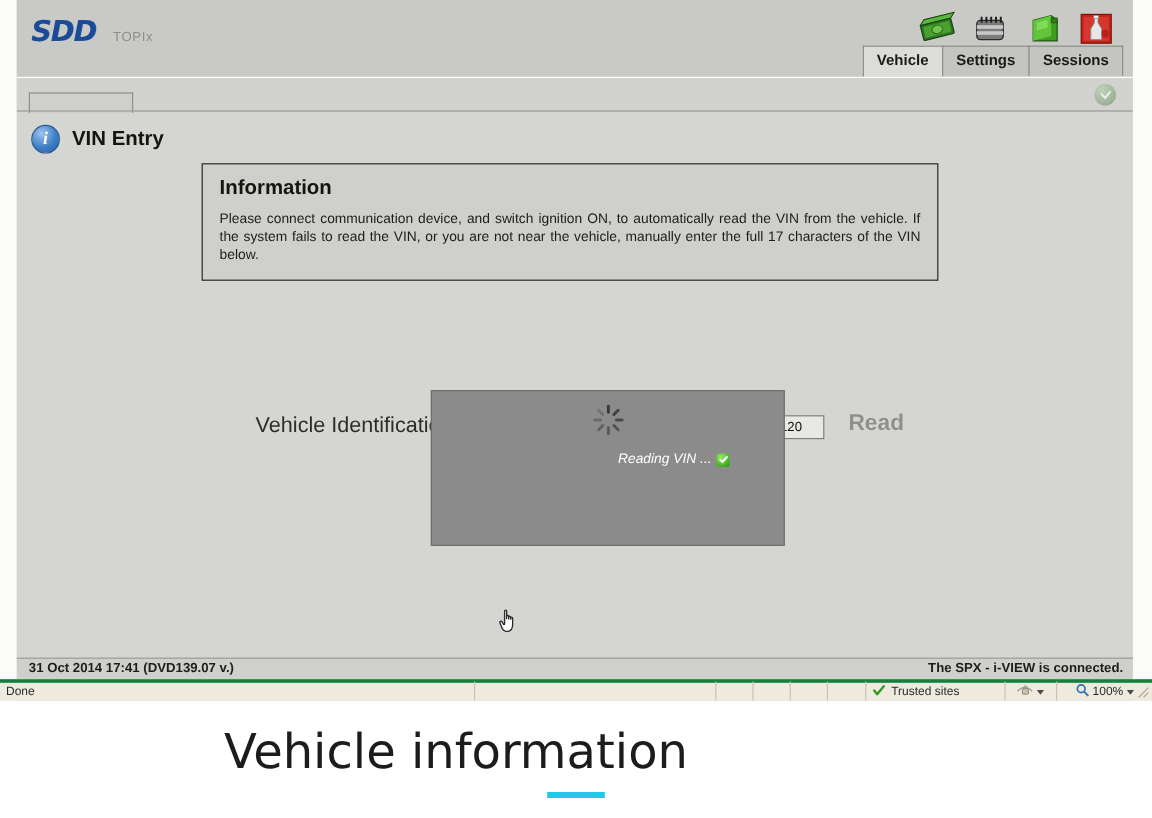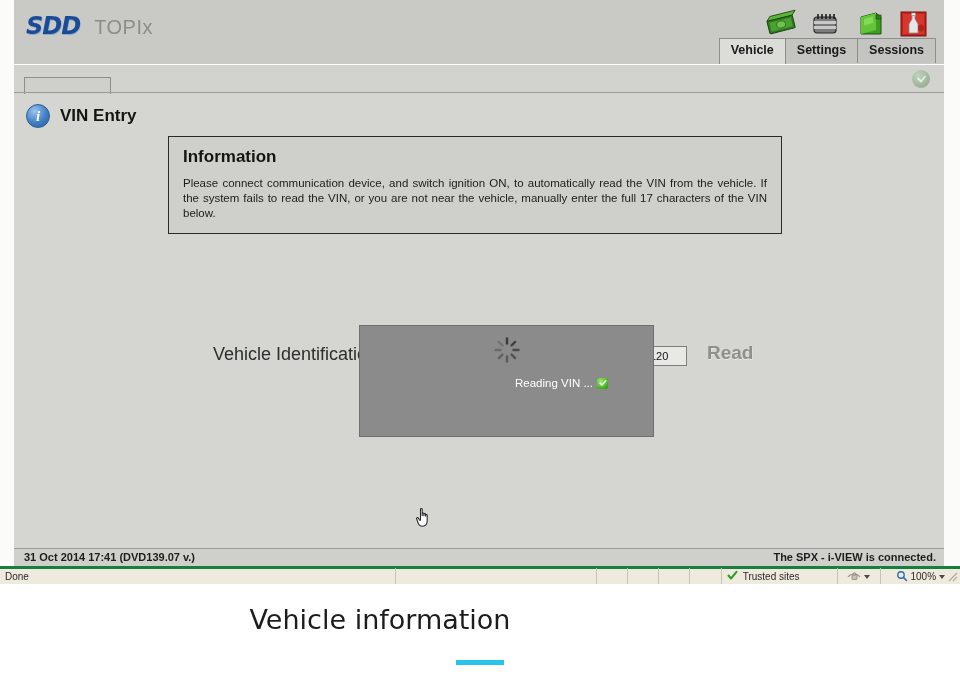--- a/index.html
+++ b/index.html
@@ -55,21 +55,21 @@
     font-family: "DejaVu Sans", sans-serif;
     font-weight: bold;
     font-style: italic;
     font-size: 24px;
     letter-spacing: -1px;
     color: #1b4b96;
     text-shadow: 0.5px 0.5px 0 #8fa8cc;
   }
   #topix-logo {
     font-family: "Liberation Sans", sans-serif;
-    font-size: 20px;
+    font-size: 11px;
     color: #8d8d8a;
     letter-spacing: 0.5px;
   }
 
   
   #header-icons {
     position: absolute;
     right: 14px; top: 4px;
     display: flex;
     align-items: flex-end;
@@ -231,24 +231,25 @@
     font-size: 19px;
     font-weight: bold;
     color: #8f8f8b;
     text-shadow: 0.5px 0.5px 0 #e6e6e2;
   }
 
   
   #modal {
     position: absolute;
     left: 345px; top: 231px;
-    width: 295px; height: 112px;
+    width: 295px; height: 130px;
     background: #8b8b8b;
     border: 1px solid #6f6f6f;
     box-sizing: border-box;
+    font-style: italic;
   }
   #spinner {
     position: absolute;
     left: 50%; top: 10px;
     transform: translateX(-50%);
     width: 28px; height: 28px;
   }
   #modal-lines {
     position: absolute;
     left: 0; top: 50px;
@@ -364,21 +365,21 @@
     left: 0; top: 584px;
     width: 960px; height: 98px;
     background: #ffffff;
   }
   #caption-text {
     position: absolute;
     left: 0; top: 20px;
     width: 760px;
     text-align: center;
     font-family: "DejaVu Sans", sans-serif;
-    font-size: 27px;
+    font-size: 40px;
     color: #1c1c1c;
     font-weight: 400;
   }
   #caption-rule {
     position: absolute;
     left: 50%; top: 76px;
     transform: translateX(-50%);
     width: 48px; height: 5px;
     background: #29c5e8;
   }

